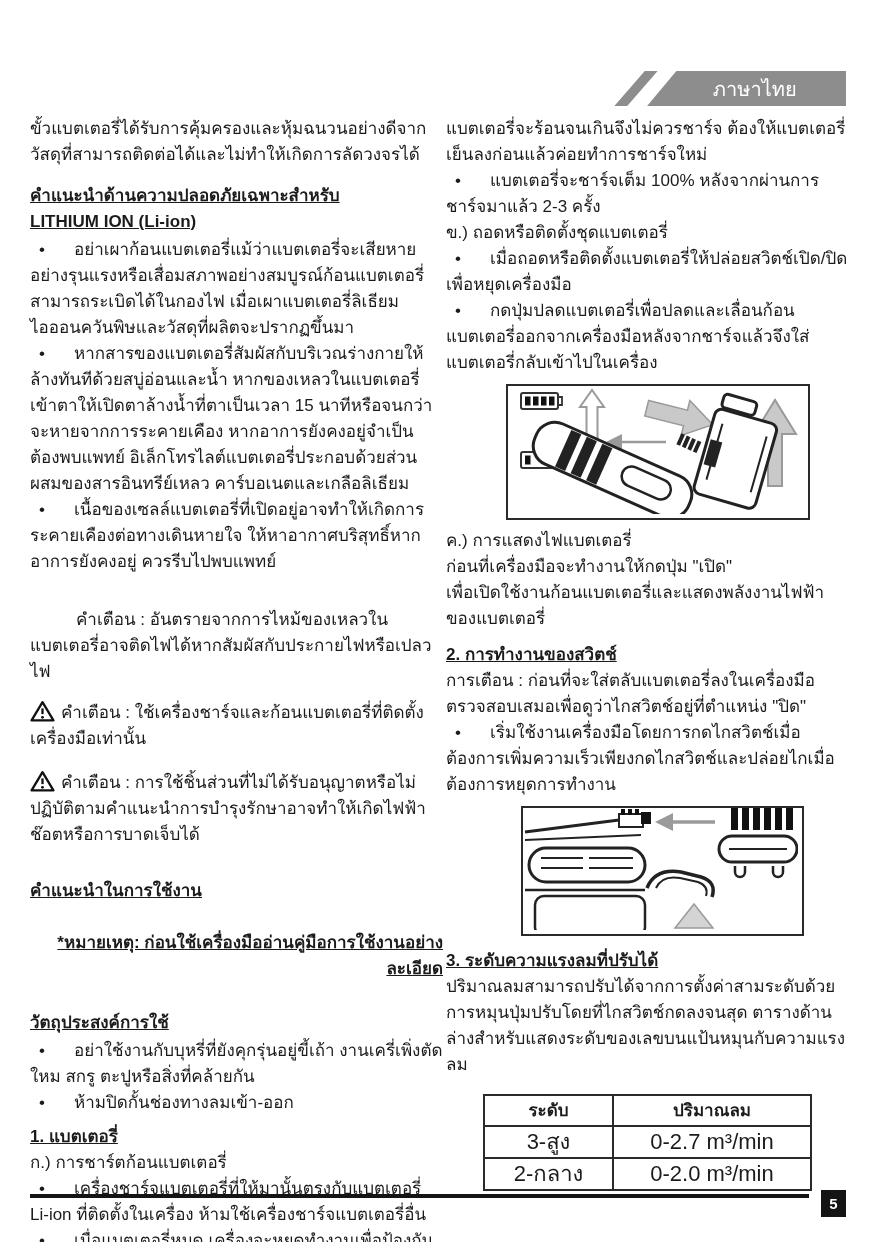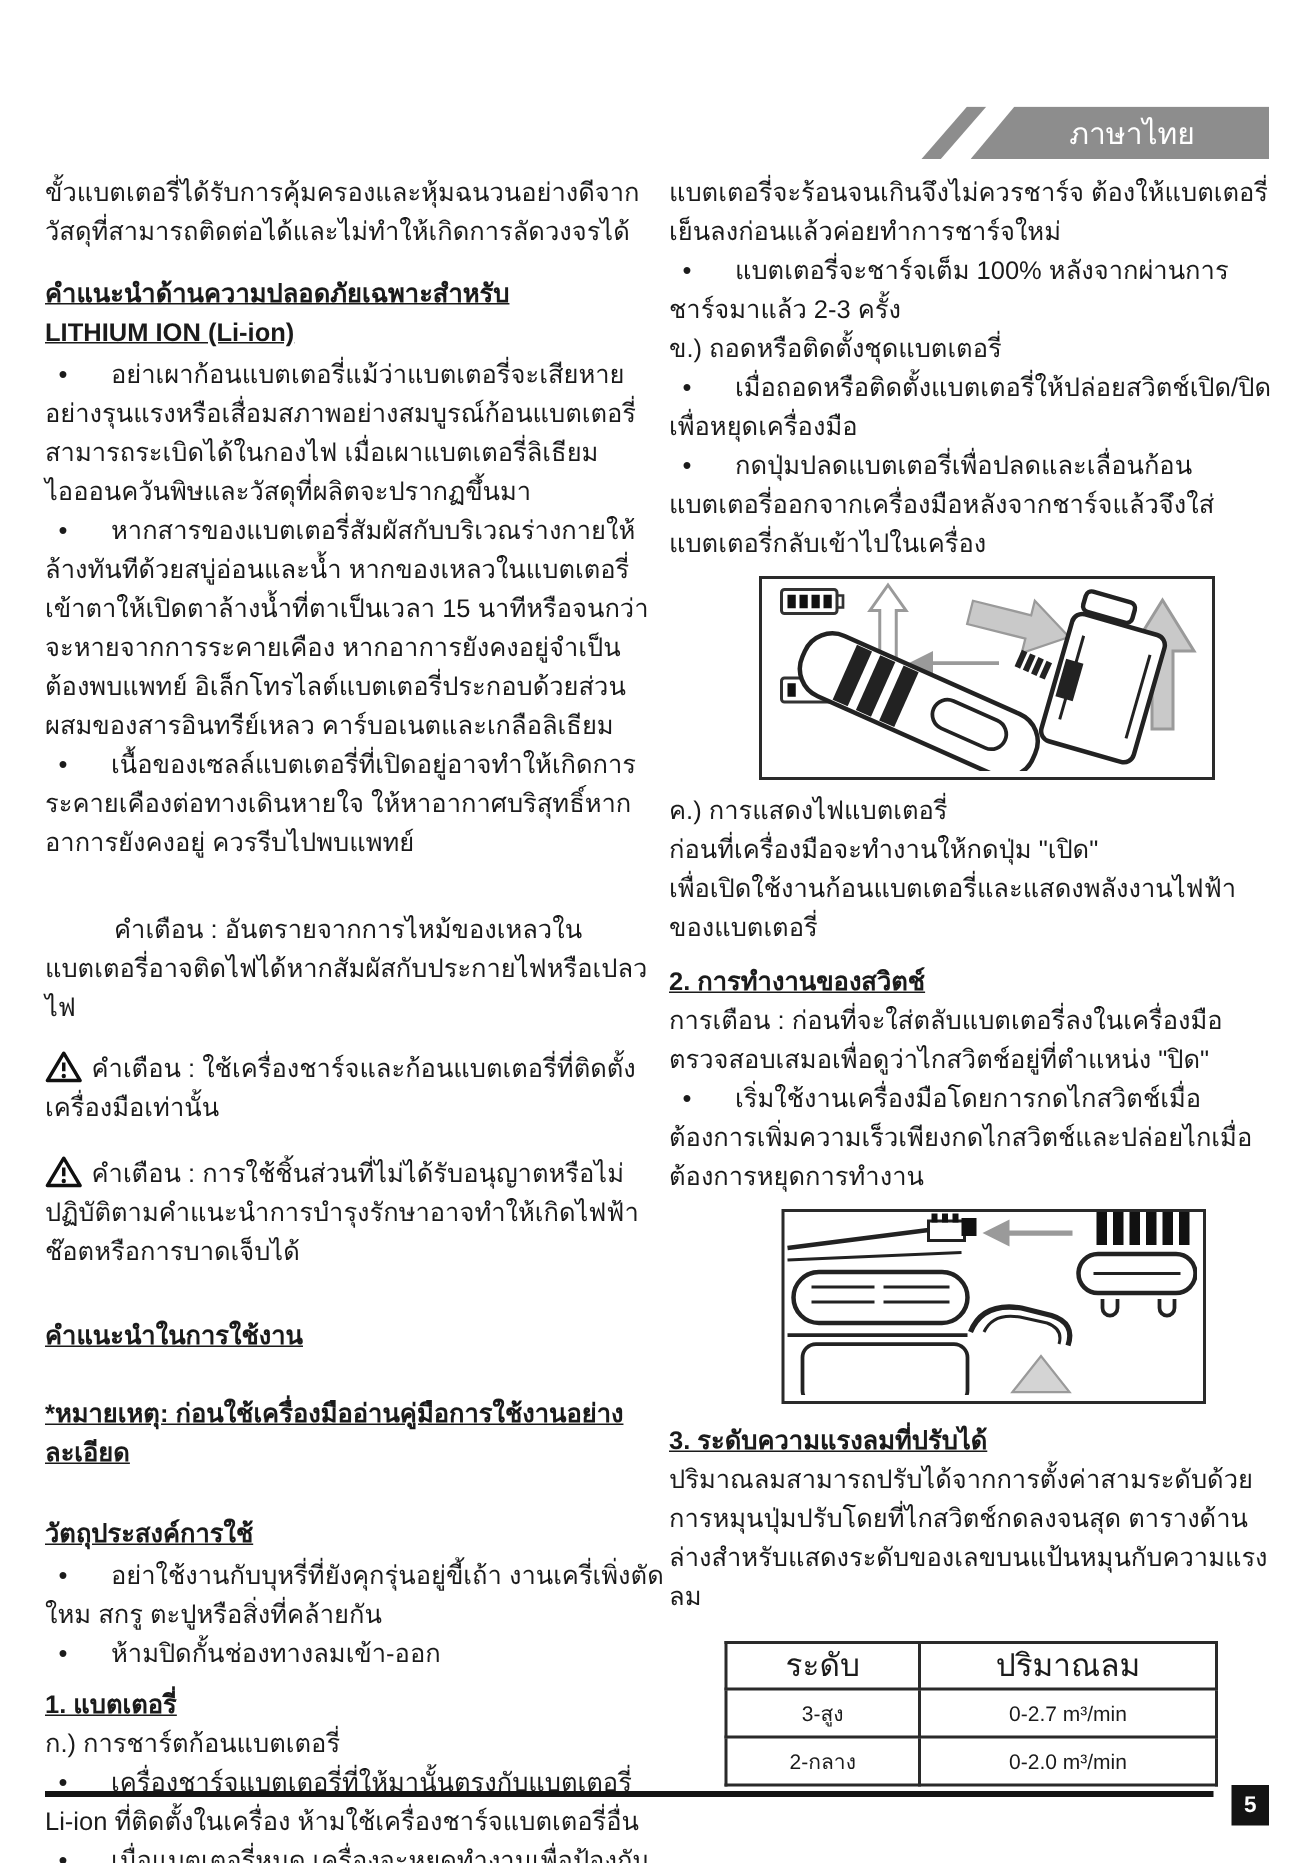--- a/index.html
+++ b/index.html
@@ -17,31 +17,31 @@
   .col{position:absolute;top:116px;font-size:17px;line-height:26px;}
   .left-col{left:30px;width:413px;}
   .right-col{left:446px;width:402px;}
   p{margin:0;}
   .bold{font-weight:bold;text-decoration:underline;}
   .bullet-mark{display:inline-block;width:44px;text-indent:9px;}
   .indent1{text-indent:46px;}
   .tri{display:inline-block;vertical-align:-4px;margin-right:6px;}
   .mt2{margin-top:2px;}  .mt8{margin-top:8px;}
   .mt10{margin-top:10px;}.mt12{margin-top:12px;}.mt15{margin-top:15px;}
-  .mt18{margin-top:18px;}.mt26{margin-top:26px;}
+  .mt18{margin-top:18px;}.mt26{margin-top:26px;text-align:right;}
   .mt28{margin-top:28px;}.mt30{margin-top:30px;}.mt32{margin-top:32px;}
   
   .figure{border:2px solid #2a2a2a;background:#fff;}
   .fig1{width:300px;height:132px;margin:8px 0 0 60px;}
   .fig2{width:279px;height:126px;margin:8px 0 0 75px;}
   
   .airflow{border-collapse:collapse;margin:16px 0 0 37px;}
   .airflow td,.airflow th{border:2px solid #2a2a2a;text-align:center;padding:0;}
-  .airflow th{width:127px;height:29px;font-size:21px;font-weight:normal;}
-  .airflow td{height:30px;font-size:14px;}
+  .airflow th{width:127px;height:29px;font-size:17px;font-weight:bold;}
+  .airflow td{height:30px;font-size:22px;}
   .airflow td.c2,.airflow th.c2{width:196px;}
   
   .footer-line{position:absolute;left:30px;top:1194px;width:779px;height:4px;background:#141414;}
   .page-num{position:absolute;left:821px;top:1190px;width:25px;height:27px;background:#141414;
         color:#fff;display:flex;align-items:center;justify-content:center;
         font-size:15px;font-weight:bold;}
 </style>
 </head>
 <body>
 

